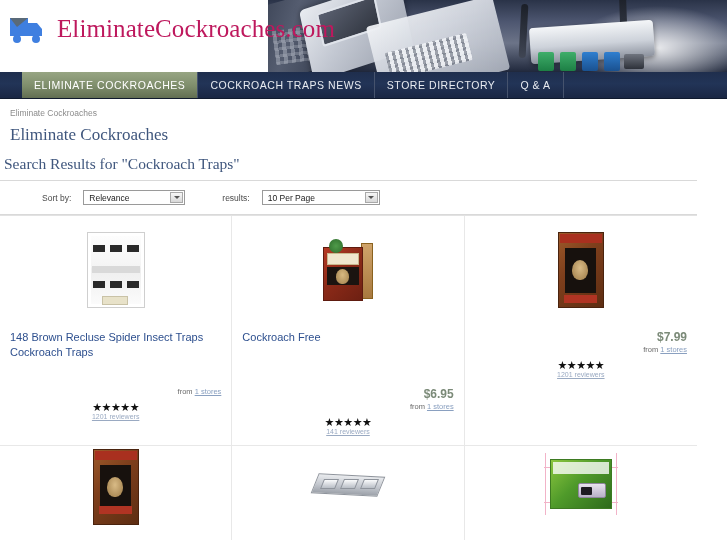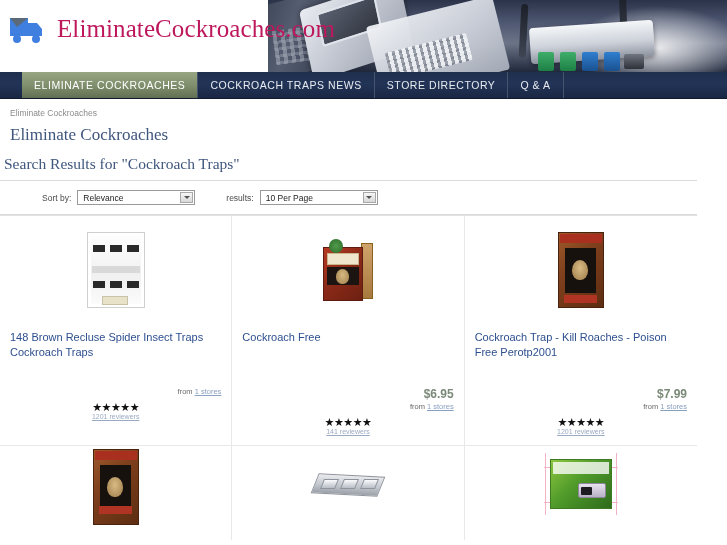--- a/index.html
+++ b/index.html
@@ -164,27 +164,27 @@
   .content { flex: 1; padding-right: 30px; }
   .results-title {
     font-family: "Liberation Serif", serif;
     font-size: 15.5px; color: #3f567d; font-weight: normal;
     margin: 0 0 7px 4px;
   }
   .hr { height: 1px; background: #d9d9d9; border: 0; margin: 0; }
   .controls {
     display: flex; align-items: center;
     padding: 9px 0 9px 42px;
-    gap: 6px;
+    gap: 12px;
   }
   .ctl-label { font-size: 8.5px; color: #4a4a4a; }
   .ctl-label.second { margin-left: 25px; }
   .select-box {
     position: relative;
-    width: 118px; height: 15px;
+    width: 102px; height: 15px;
     background: #ffffff;
     border: 1px solid #9a9a9a;
     display: flex; align-items: center;
     padding-left: 5px;
     font-size: 8.5px; color: #222;
     cursor: pointer;
   }
   .select-box.wide { width: 118px; }
   .select-arrow {
     position: absolute; right: 1px; top: 1px;
@@ -456,21 +456,20 @@
         <div class="cell">
           <div class="prod-img-box">
             <div class="pi pi3">
               <div class="box"></div>
               <div class="top"></div>
               <div class="win"></div>
               <div class="bug"></div>
               <div class="btm"></div>
             </div>
           </div>
-          <div class="prod-title">Cockroach Trap - Kill Roaches - Poison Free Perotp2001</div>
           <div class="price-block">
             <div class="price">$7.99</div>
             <div class="from-line">
               <span>from</span>
               <a>1 stores</a>
             </div>
           </div>
           <div class="stars">★★★★★</div>
           <div class="reviews">1201 reviewers</div>
         </div>

